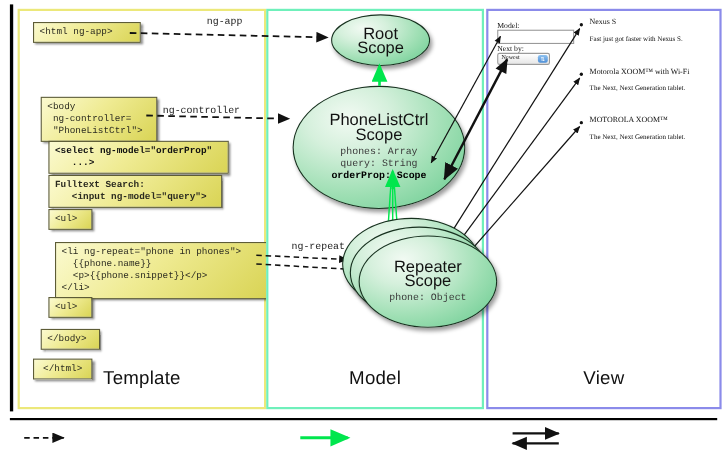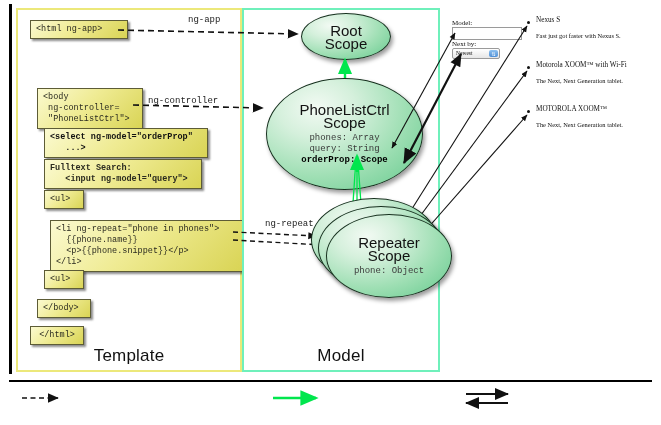--- a/index.html
+++ b/index.html
@@ -9,21 +9,21 @@
 
   
   .frame-left{position:absolute;left:9px;top:4px;width:3px;height:370px;background:#000;}
   .frame-bottom{position:absolute;left:9px;top:380px;width:643px;height:2px;background:#000;}
 
   
   .panel{position:absolute;top:8px;height:360px;background:#fff;}
   #panel-template{left:16px;width:222px;border:2px solid #ece87a;}
   #panel-model{left:242px;width:194px;border:2px solid #6ff0bb;}
   #panel-view{left:442px;width:210px;border:2px solid #8b8bea;}
-  .panel-label{position:absolute;bottom:4px;left:0;width:100%;text-align:center;
+  .panel-label{position:absolute;bottom:16px;left:0;width:100%;text-align:center;
       font-size:17px;color:#111;letter-spacing:.2px;margin-top:24px;}
 
   
   .cbox{position:absolute;
      background:linear-gradient(135deg,#fbfad0 0%,#efeb93 45%,#d9d455 100%);
      border:1px solid #5d5c36;
      box-shadow:2px 2px 2px rgba(0,0,0,.45);
      font-family:"Liberation Mono","DejaVu Sans Mono",monospace;
      font-size:8.5px;line-height:11px;color:#2b2b20;
      padding:3px 5px;white-space:pre;}
@@ -123,20 +123,23 @@
   </div>
 
   <div class="ellipse" style="left:311px;top:198px;width:124px;height:82px;z-index:1;"></div>
   <div class="ellipse" style="left:318px;top:206px;width:124px;height:82px;z-index:2;"></div>
   <div class="ellipse" style="left:326px;top:214px;width:124px;height:82px;z-index:3;">
     <div class="e-title">Repeater</div>
     <div class="e-title">Scope</div>
     <div class="e-props">phone: Object</div>
   </div>
 
+  <div class="panel" id="panel-view">
+    <div class="panel-label">View</div>
+  </div>
 
   <div class="vlabel" style="left:452px;top:19px;">Model:</div>
   <input class="vinput" style="left: 452px; top: 27px; width: 64px; height: 9px; font-size: 6px;" value="">
 
   <div class="vlabel" style="left:452px;top:40px;">Next by:</div>
   <div class="vselect" style="left:452px;top:48px;width:48px;height:11px;">
     <span>Newest</span>
     <span class="knob">⇅</span>
   </div>
 

